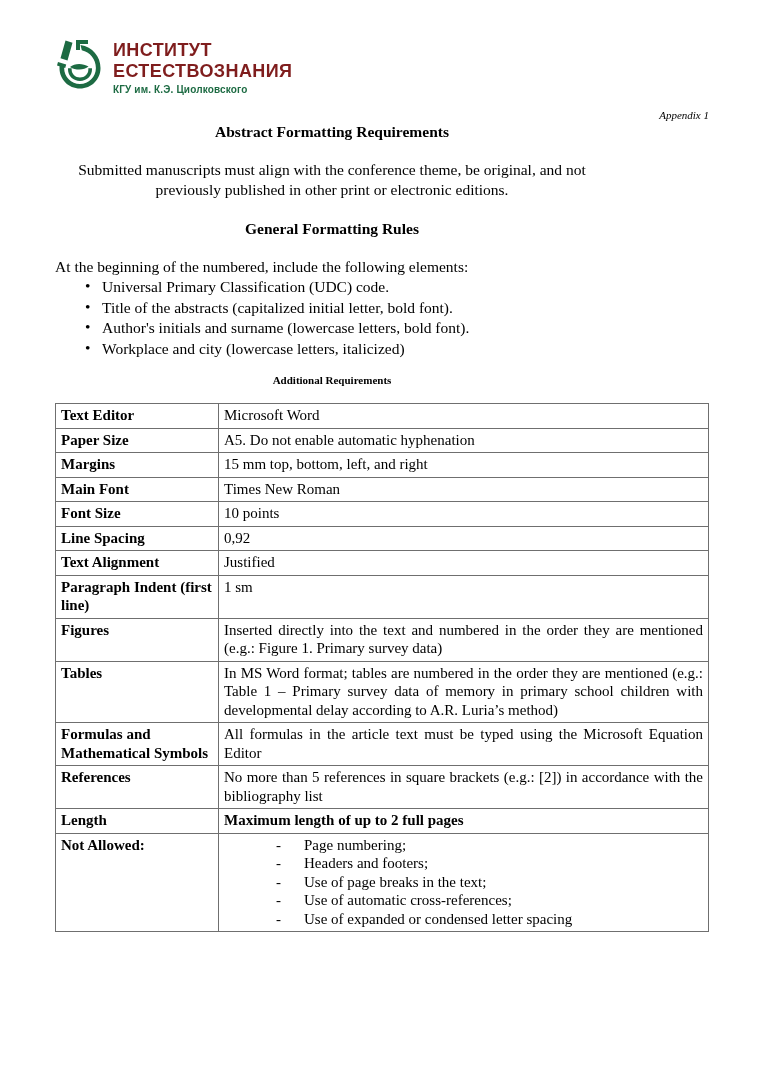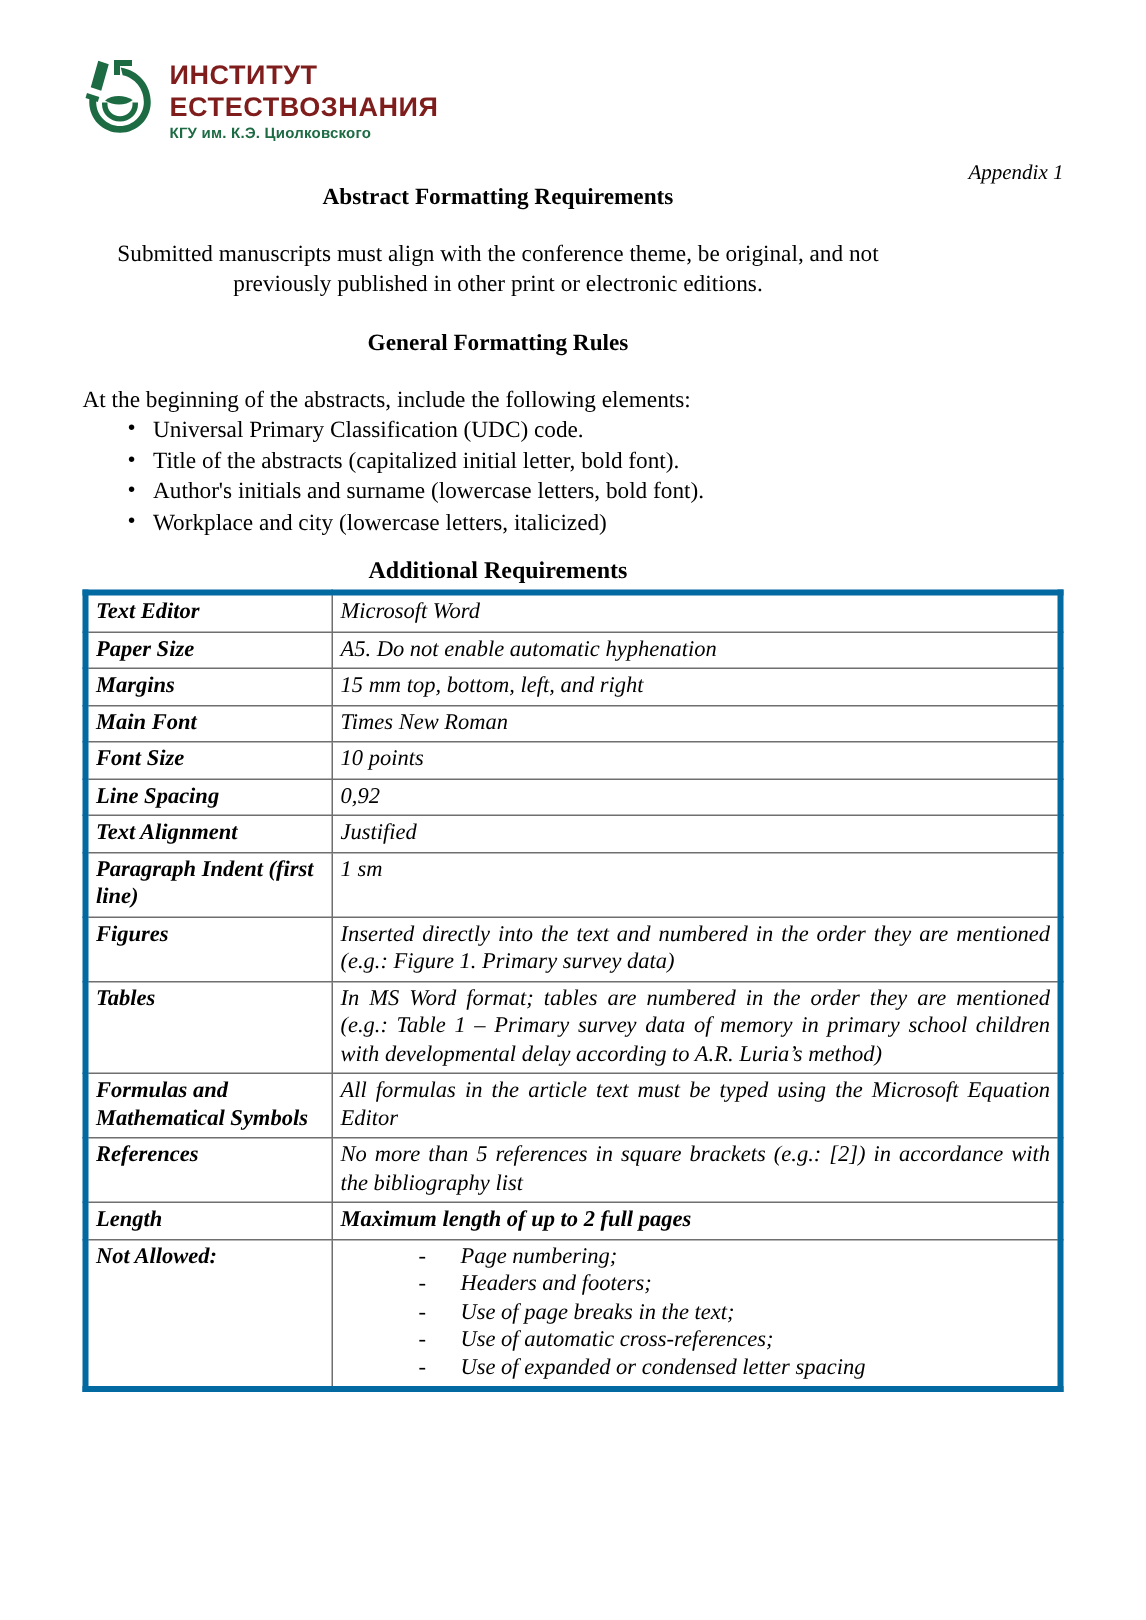--- a/index.html
+++ b/index.html
@@ -63,21 +63,21 @@
     margin-top: 3px;
     white-space: nowrap;
   }
 
   
   .appendix {
     position: absolute;
     right: 55px;
     top: 106px;
     font-style: italic;
-    font-size: 14px;
+    font-size: 11px;
     line-height: 19px;
   }
 
   
   .content {
     position: absolute;
     left: 55px;
     top: 122px;
     width: 554px;
   }
@@ -119,30 +119,29 @@
     left: 30px;
     top: -1px;
     font-size: 15.5px;
     line-height: 20.5px;
   }
 
   
   .tbl-title {
     text-align: center;
     font-weight: bold;
-    font-size: 16px;
+    font-size: 11px;
     line-height: 19px;
-    margin-bottom: 3px;
+    margin-bottom: 13px;
   }
   table.req {
     border-collapse: collapse;
     width: 654px;
     table-layout: fixed;
-    border: 4px solid #0369a1;
-    font-style: italic;
+    border: 1px solid #0369a1;
   }
   table.req td {
     border: 1px solid #6f6f6f;
     padding: 2px 5px 3px 5px;
     font-size: 15px;
     line-height: 18.5px;
     vertical-align: top;
   }
   table.req td.k {
     width: 152px;
@@ -225,21 +224,21 @@
     <div class="gap-a"></div>
 
     <div class="para">Submitted manuscripts must align with the conference theme, be original, and not previously published in other print or electronic editions.</div>
 
     <div class="gap-b"></div>
 
     <div class="h-center">General Formatting Rules</div>
 
     <div class="gap-c"></div>
 
-    <div class="para-left">At the beginning of the abstracts, include the following elements:</div>
+    <div class="para-left">At the beginning of the numbered, include the following elements:</div>
 
     <ul class="bullets">
       <li>
         <span class="bdot">•</span>
         <span>Universal Primary Classification (UDC) code.</span>
       </li>
       <li>
         <span class="bdot">•</span>
         <span>Title of the abstracts (capitalized initial letter, bold font).</span>
       </li>

